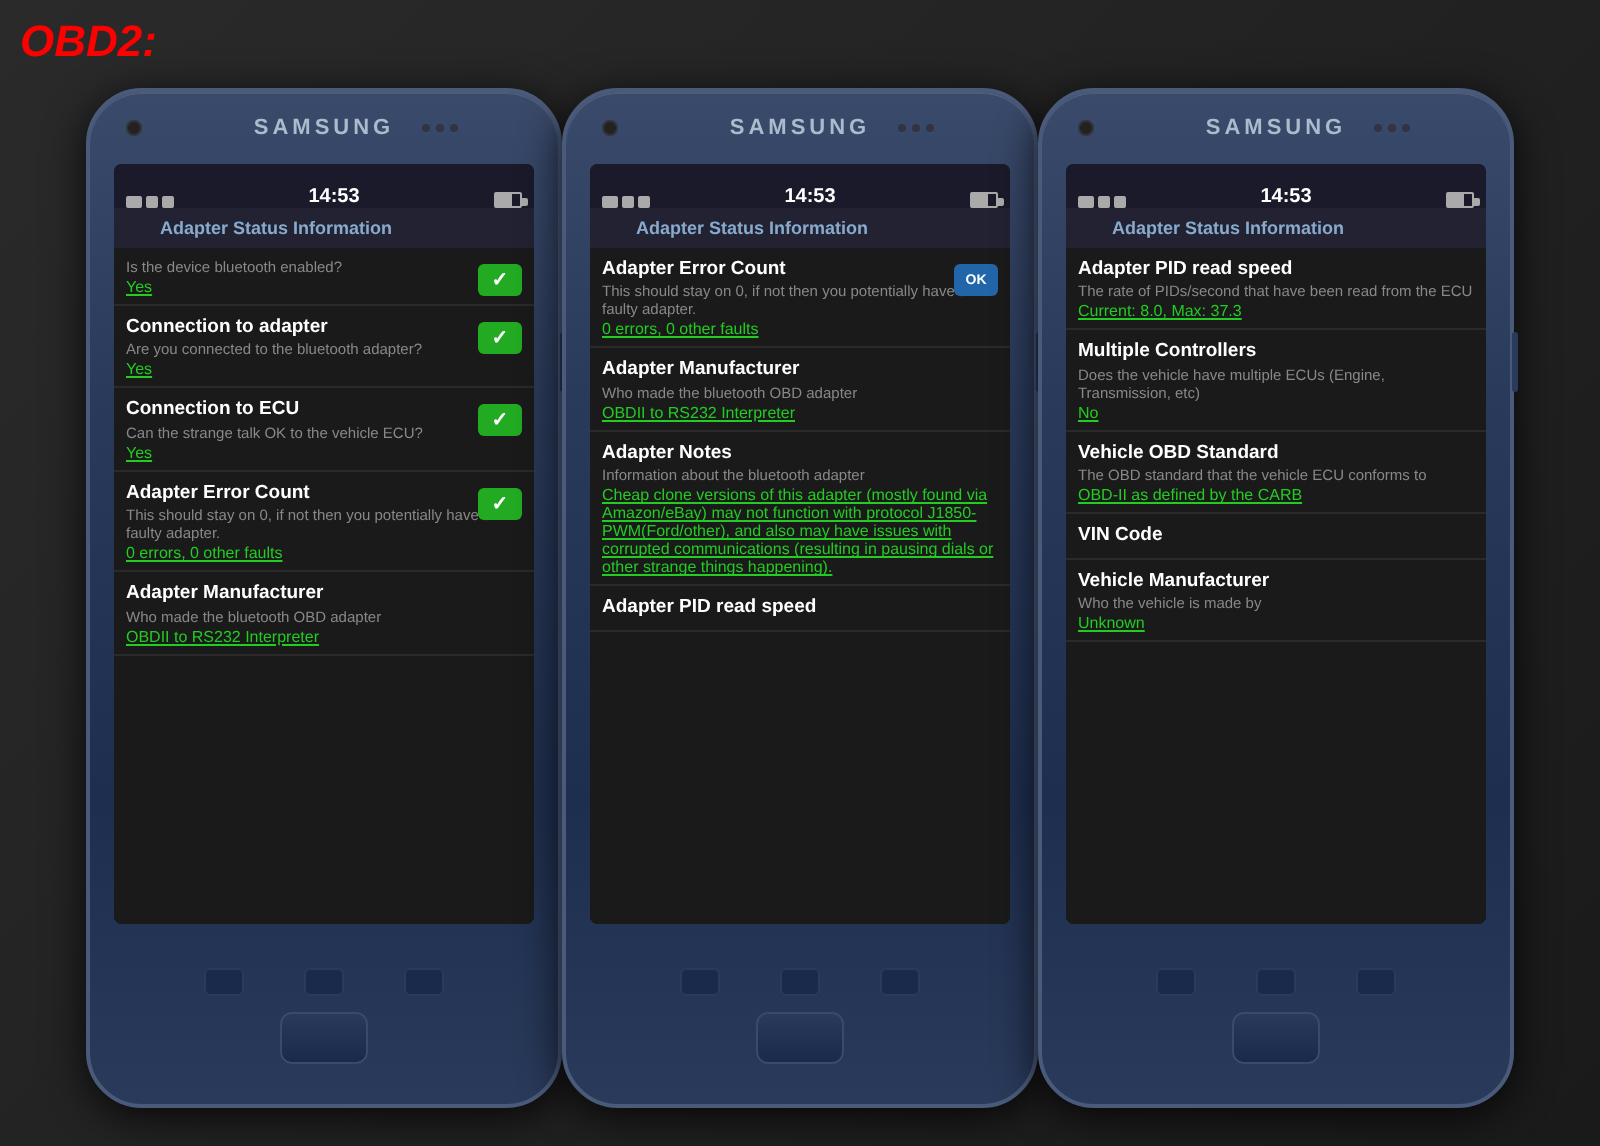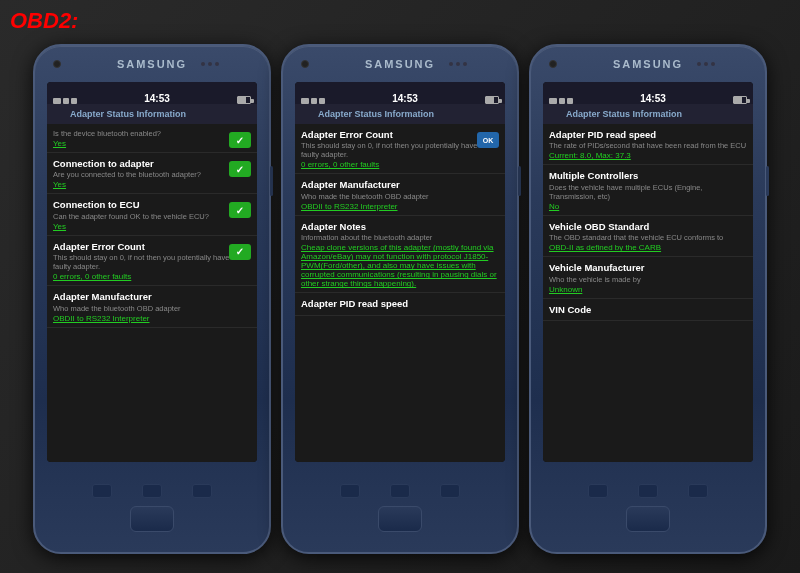--- a/index.html
+++ b/index.html
@@ -26,21 +26,20 @@
       color: #ff0000;
       font-size: 22px;
       font-weight: bold;
       font-style: italic;
     }
 
     .phones-container {
       display: flex;
       justify-content: center;
       align-items: center;
-      gap: 10px;
       position: absolute;
       top: 30px;
       left: 10px;
       right: 10px;
       bottom: 5px;
     }
 
     
     .phone {
       width: 238px;
@@ -321,21 +320,21 @@
             <div class="list-item">
               <div class="item-title">Connection to adapter</div>
               <div class="item-desc">Are you connected to the bluetooth adapter?</div>
               <div class="item-value">Yes</div>
               <div class="check-badge">
                 <span class="check-mark">✓</span>
               </div>
             </div>
             <div class="list-item">
               <div class="item-title">Connection to ECU</div>
-              <div class="item-desc">Can the adapter found OK to the vehicle ECU?</div>
+              <div class="item-desc">Can the strange talk OK to the vehicle ECU?</div>
               <div class="item-value">Yes</div>
               <div class="check-badge">
                 <span class="check-mark">✓</span>
               </div>
             </div>
             <div class="list-item">
               <div class="item-title">Adapter Error Count</div>
               <div class="item-desc">This should stay on 0, if not then you potentially have a faulty adapter.</div>
               <div class="item-value">0 errors, 0 other faults</div>
               <div class="check-badge">
@@ -455,27 +454,27 @@
               <div class="item-title">Multiple Controllers</div>
               <div class="item-desc">Does the vehicle have multiple ECUs (Engine, Transmission, etc)</div>
               <div class="item-value">No</div>
             </div>
             <div class="list-item">
               <div class="item-title">Vehicle OBD Standard</div>
               <div class="item-desc">The OBD standard that the vehicle ECU conforms to</div>
               <div class="item-value">OBD-II as defined by the CARB</div>
             </div>
             <div class="list-item">
+              <div class="item-title">VIN Code</div>
+            </div>
+            <div class="list-item">
               <div class="item-title">Vehicle Manufacturer</div>
               <div class="item-desc">Who the vehicle is made by</div>
               <div class="item-value">Unknown</div>
             </div>
-            <div class="list-item">
-              <div class="item-title">VIN Code</div>
-            </div>
           </div>
         </div>
         <div class="phone-bottom">
           <div class="nav-buttons">
       <div class="nav-btn"></div>
       <div class="nav-btn"></div>
       <div class="nav-btn"></div>
     </div>
           <div class="home-button"></div>
         </div>

